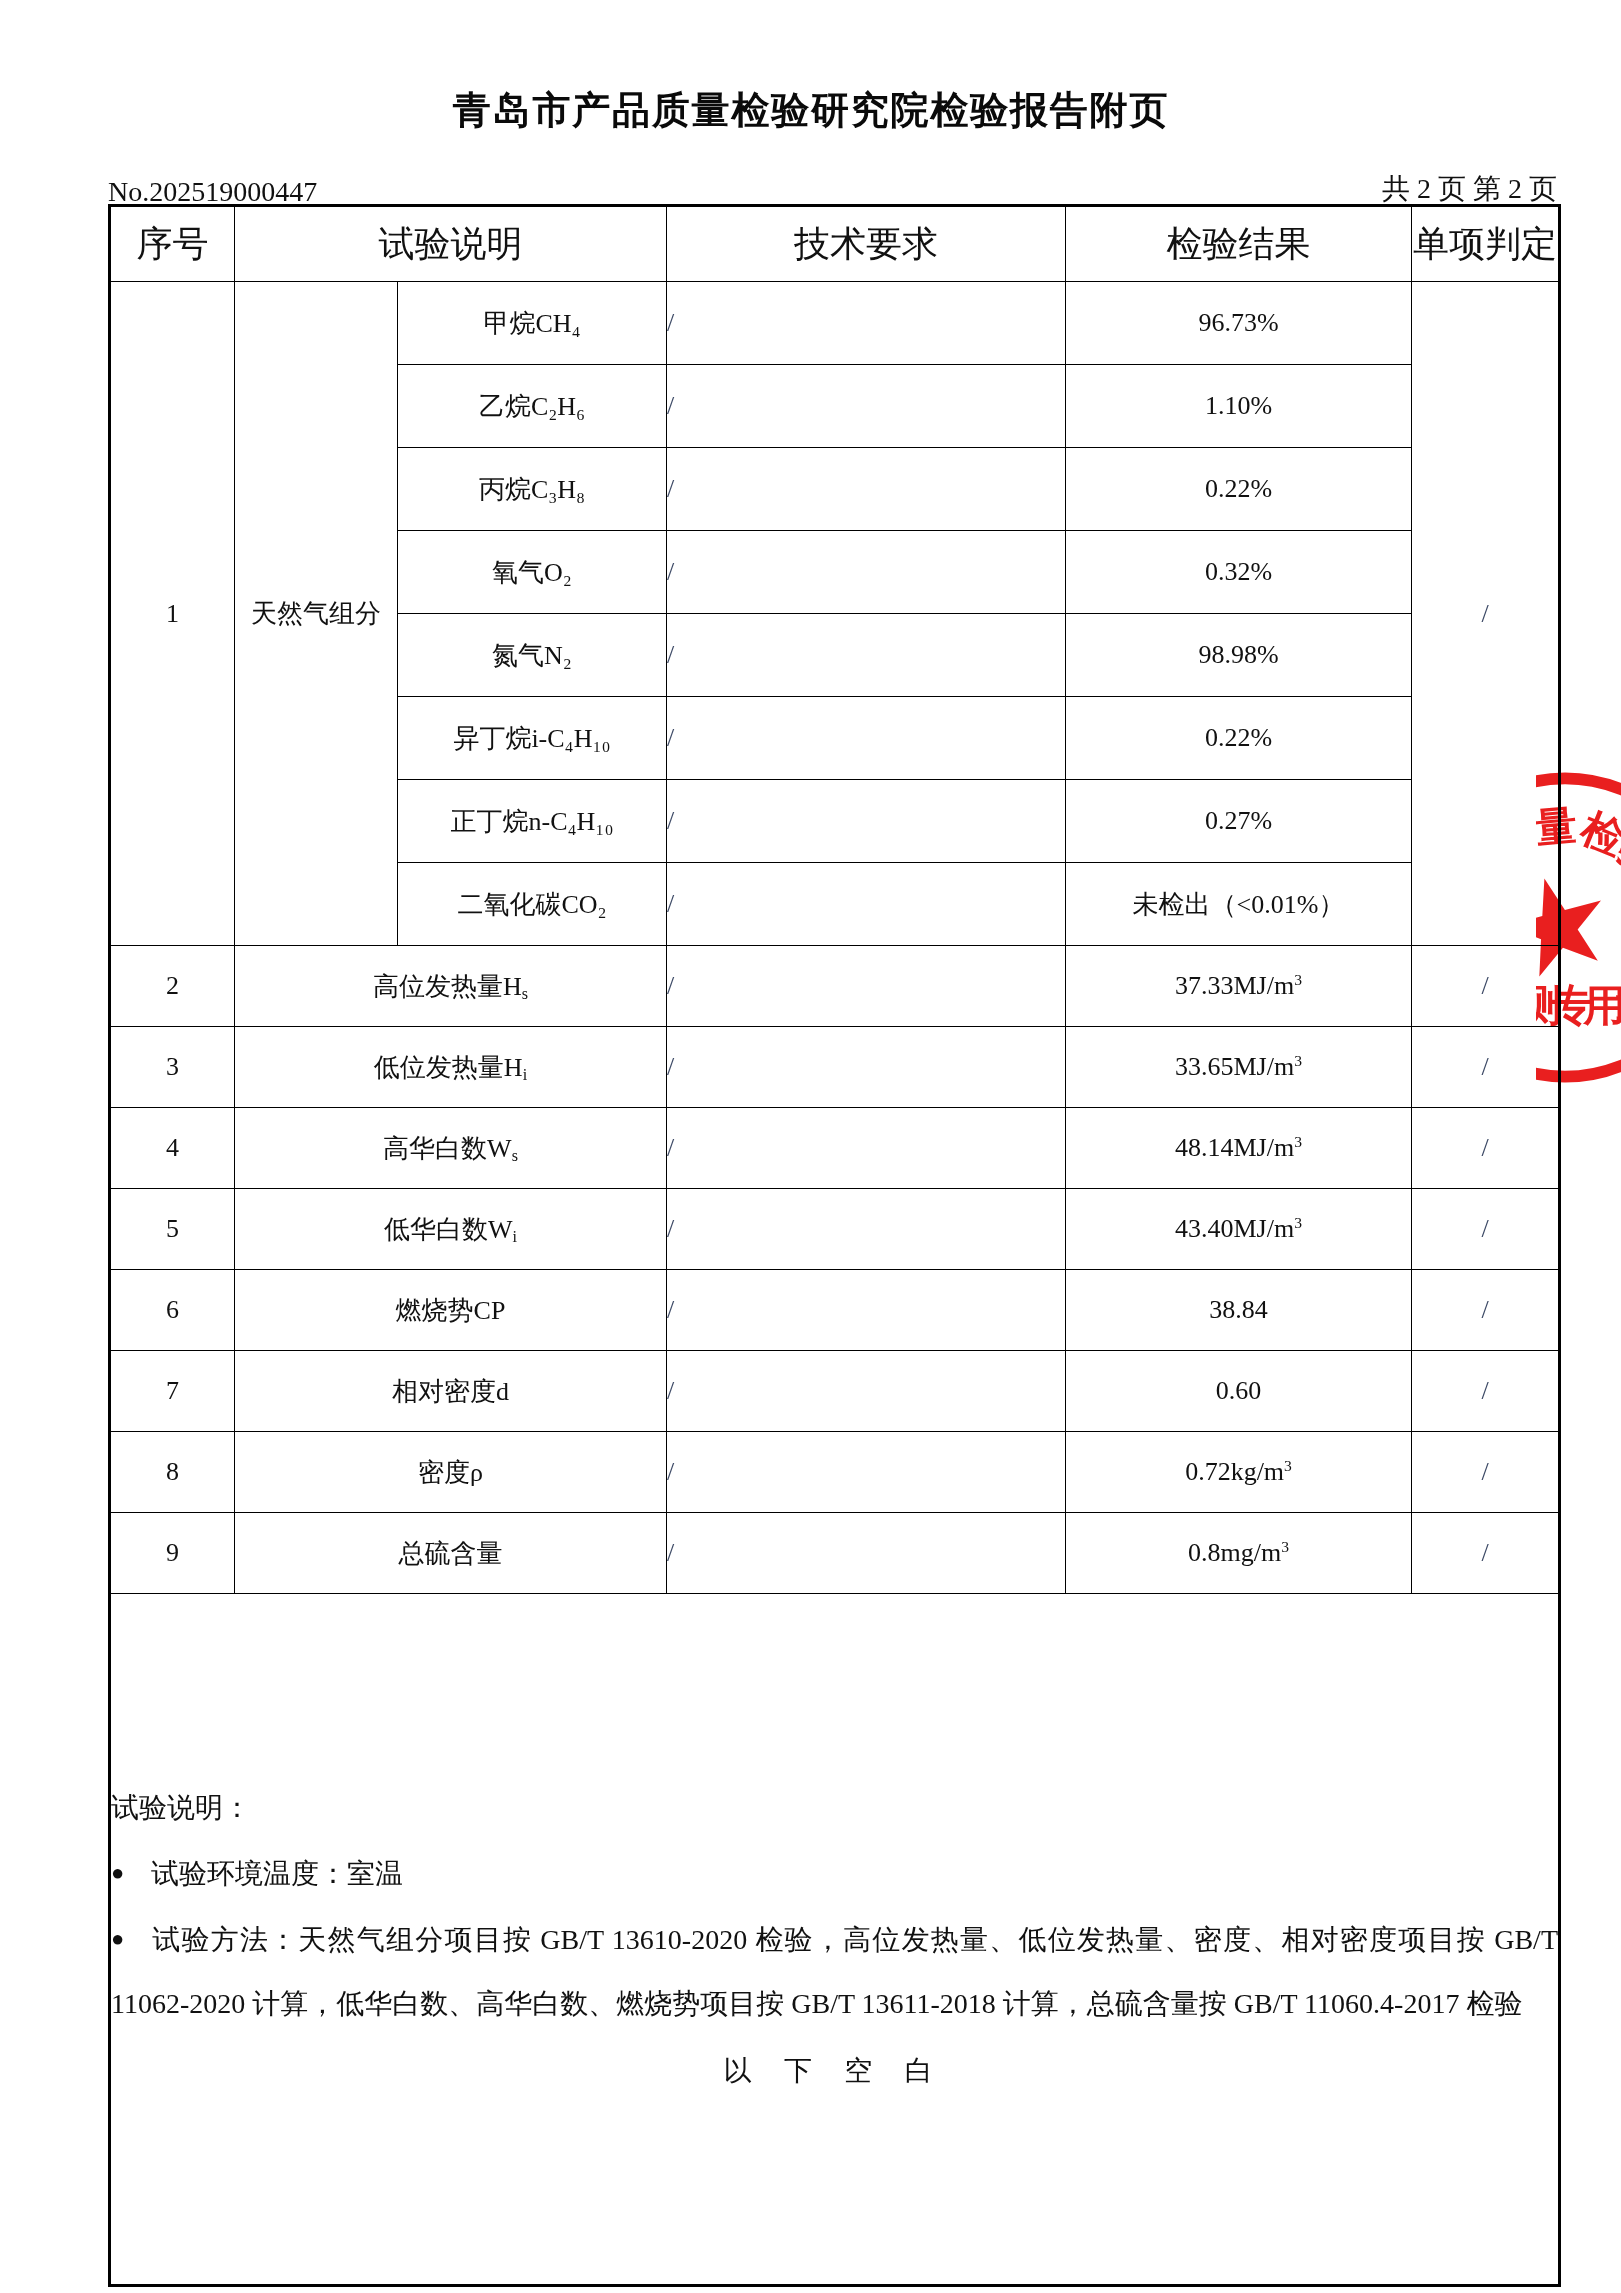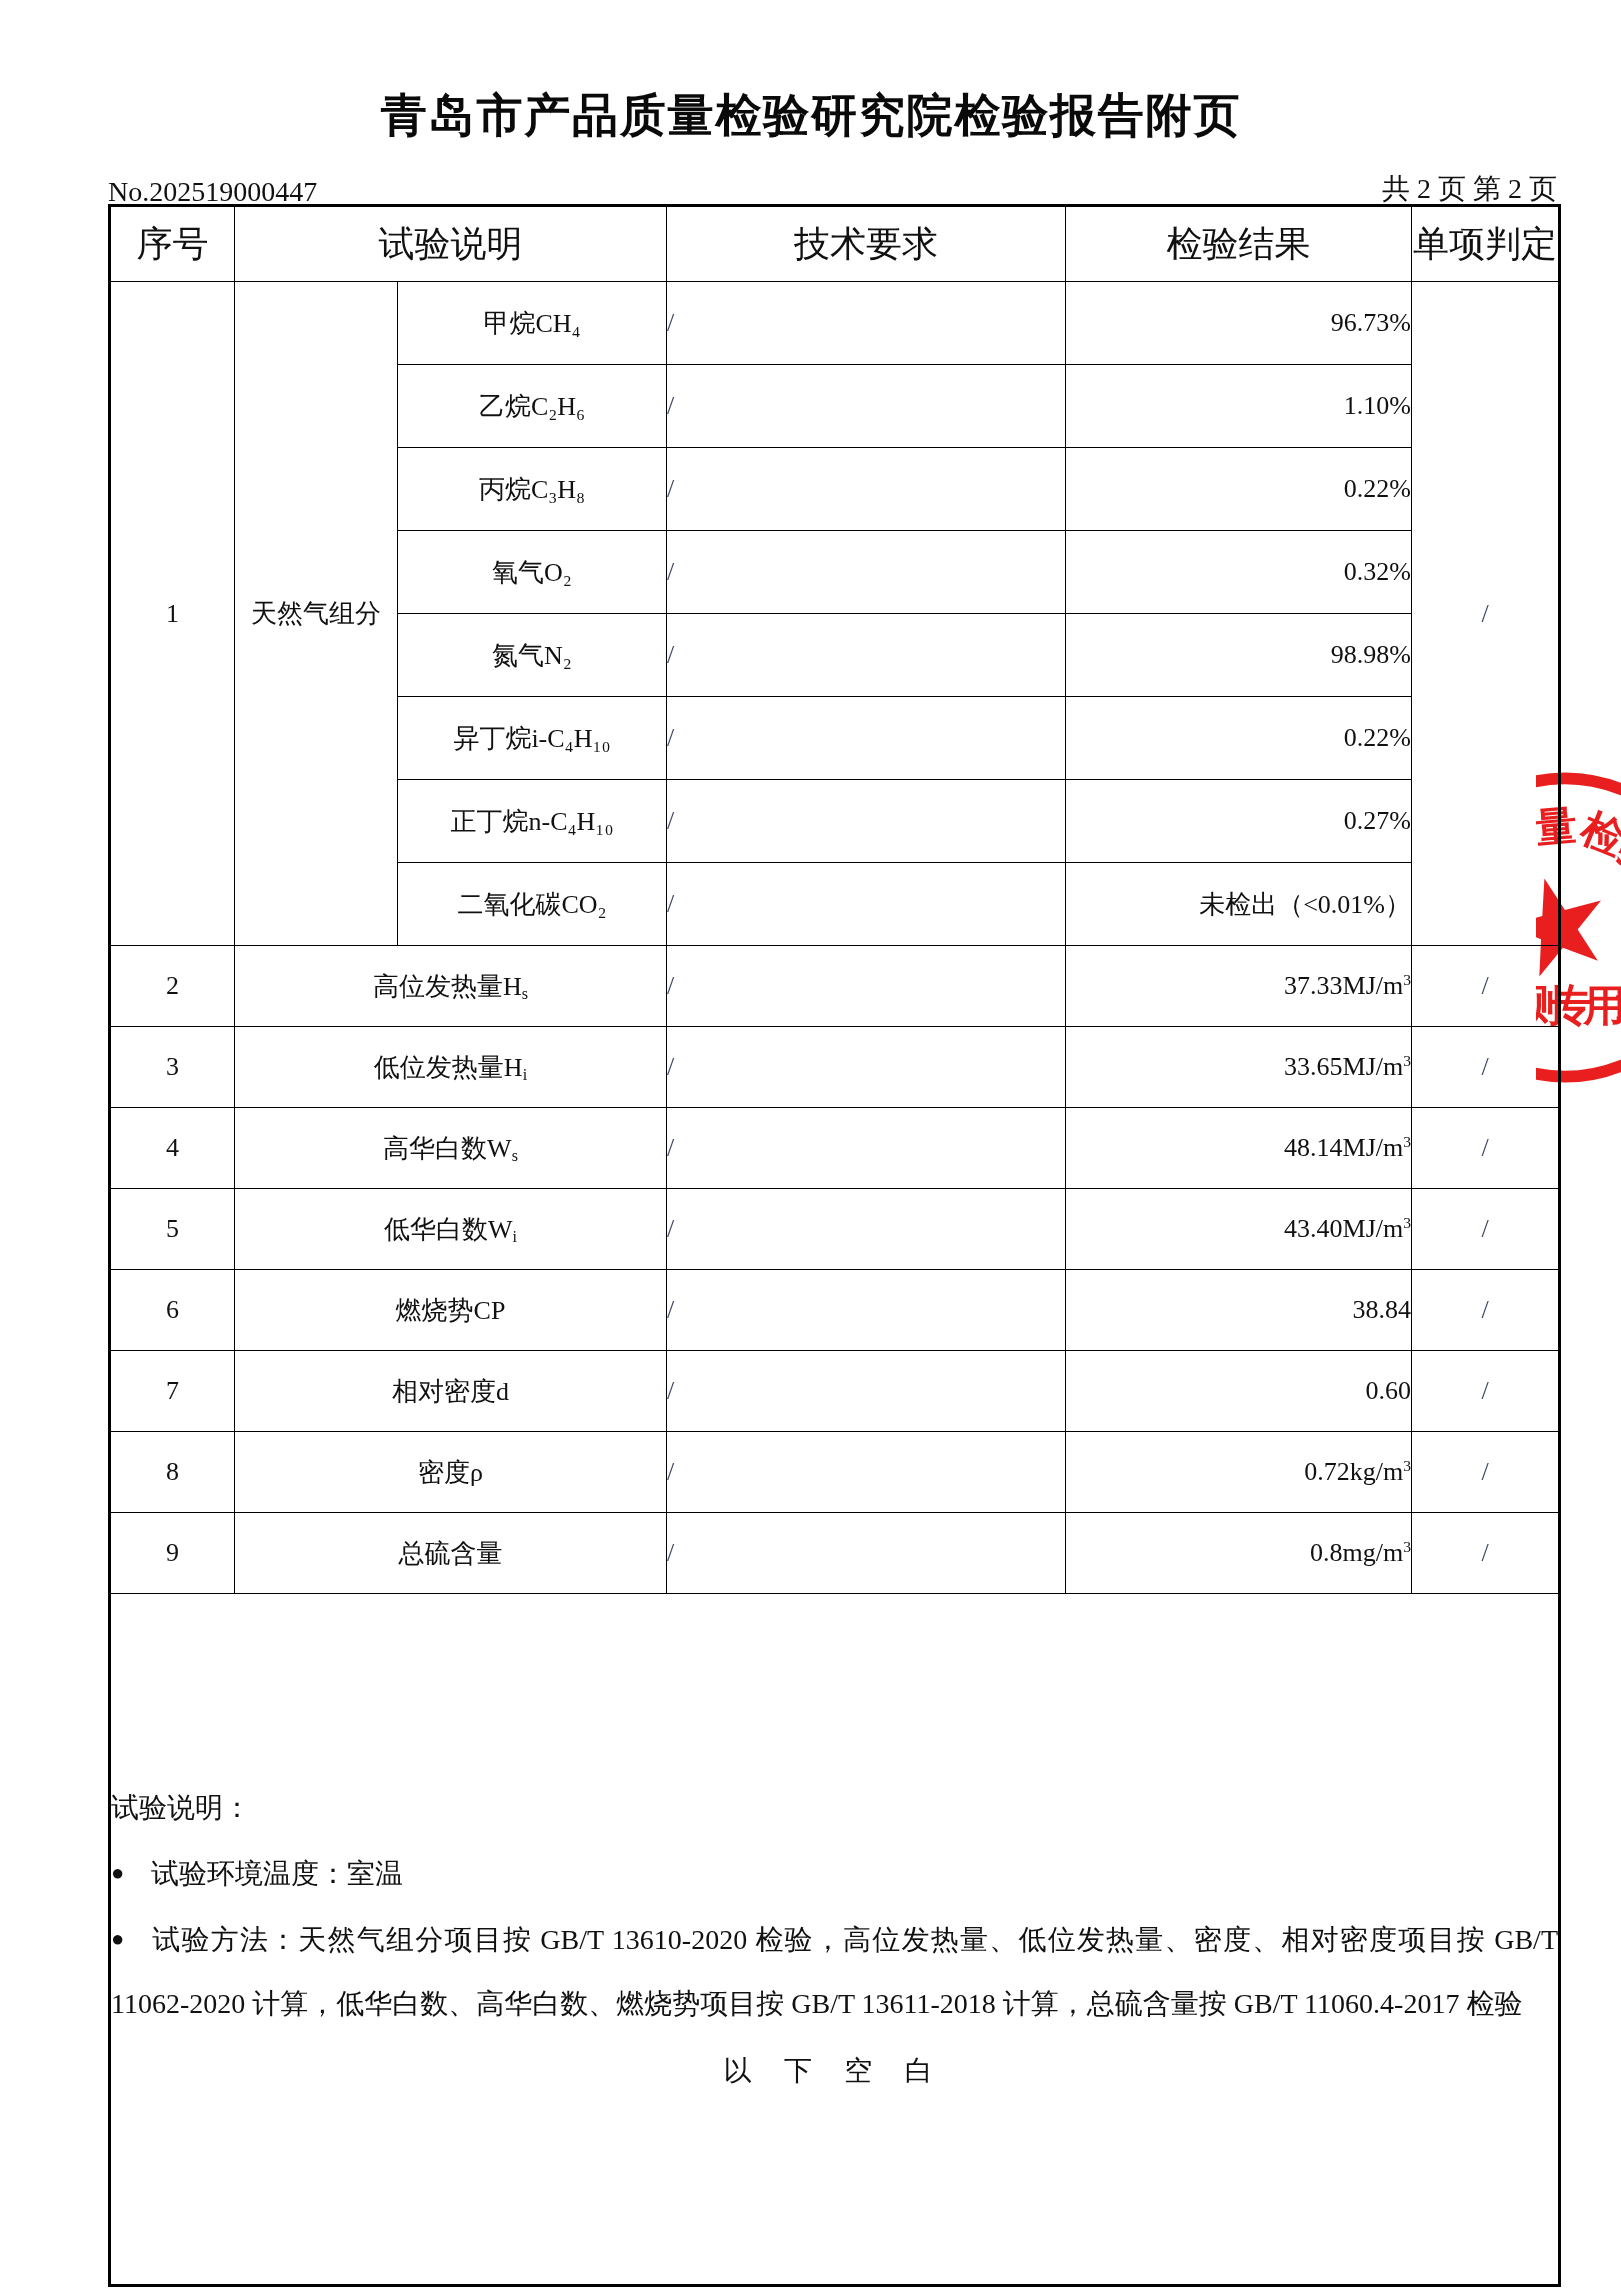--- a/index.html
+++ b/index.html
@@ -7,21 +7,21 @@
     width:1622px;height:2293px;
     background:#ffffff;
     position:relative;
     overflow:hidden;
     font-family:"Liberation Serif","DejaVu Serif",serif;
     color:#111;
   }
   .page-title{
     position:absolute;top:85px;left:0;right:0;
     text-align:center;
-    font-size:46px;font-weight:bold;
+    font-size:38px;font-weight:bold;
     letter-spacing:1.8px;
     color:#0a0a0a;
   }
   .meta-line{
     position:absolute;top:170px;left:108px;width:1449px;
     display:flex;justify-content:space-between;align-items:flex-end;
     font-size:28px;
   }
   .report-table{
     position:absolute;top:204px;left:108px;
@@ -39,21 +39,21 @@
   }
   .report-table{border:3.6px solid #000;}
   th.hdr{font-size:36px;text-align:center;}
   .h-row{height:76px;}
   .g-row{height:83px;}
   .i-row{height:81px;}
   .c-num{text-align:center;}
   .c-item{text-align:center;padding-left:11px;}
   .c-group{text-align:center;padding-left:11px;padding-right:36px;line-height:1.6;}
   .c-req{text-align:left;padding-left:12.7px;}
-  .c-res{text-align:right;padding-left:9px;}
+  .c-res{text-align:center;padding-left:9px;}
   .c-verdict{text-align:center;}
   .slash{color:#3d4a66;}
   .sub{font-size:0.62em;vertical-align:-0.22em;}
   .sup{font-size:0.6em;vertical-align:0.55em;}
   .notes-cell{vertical-align:top;text-align:left;padding:14.5px 23.5px 0 23.5px;}
   .notes-cell div{line-height:65px;font-size:28px;}
   .notes-method{text-align:justify;}
   .blank-note{text-align:center;letter-spacing:12.7px;margin-top:1.8px;}
   .bullet{display:inline-block;width:40px;font-size:22px;vertical-align:0.12em;}
   

